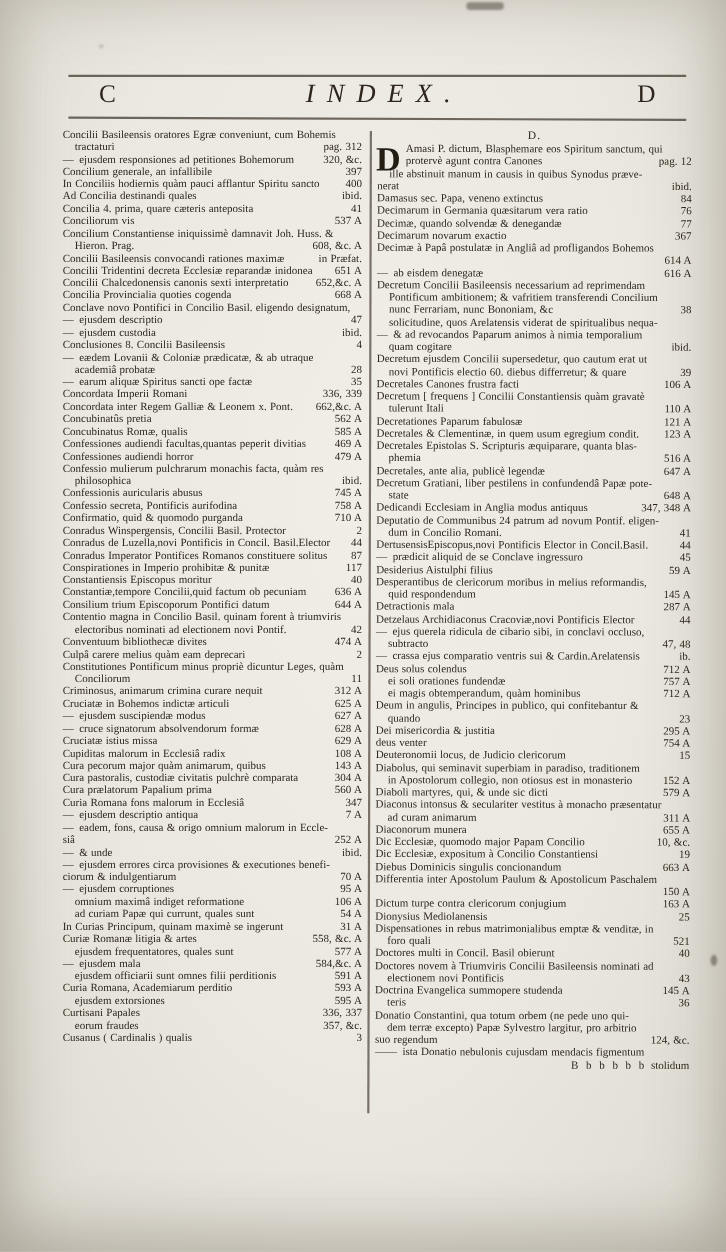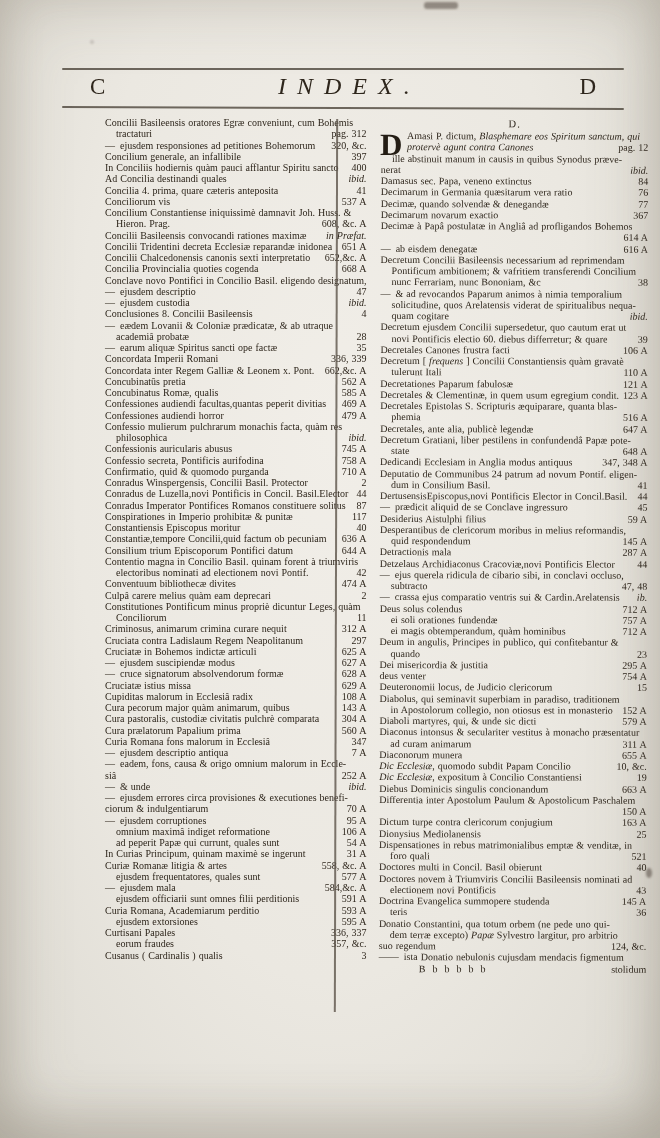--- a/index.html
+++ b/index.html
@@ -14,31 +14,31 @@
   .speck{position:absolute;background:rgba(55,45,35,.45);border-radius:50%;filter:blur(1px);}
   .header{position:absolute;top:68px;left:62px;right:36px;}
   .rule{height:2px;background:#423a2f;opacity:.75;border-radius:1px;}
   .rule.bottom{transform:rotate(.2deg);}
   .head-row{display:flex;justify-content:space-between;align-items:baseline;padding:3px 28px 1px 28px;height:33px;}
   .corner-letter{font-size:23px;line-height:26px;}
   .head-title{font-size:24px;font-style:italic;letter-spacing:11px;padding-left:14px;text-align:center;}
   .columns{position:absolute;top:117px;left:57px;right:31px;display:flex;}
   .divider{position:absolute;left:278px;top:2px;width:1.5px;height:893px;background:#5c544a;opacity:.8;transform:rotate(.15deg);}
   .col{font-size:10px;line-height:11.25px;word-spacing:.5px;}
-  .col-left{width:272px;margin-left:48px;}
+  .col-left{width:272px;}
   .col-right{flex:1;padding-left:14px;position:relative;transform:rotate(.15deg);transform-origin:top left;}
   .section-heading{text-align:center;font-size:10.5px;line-height:13px;letter-spacing:1px;}
   .dropcap{position:absolute;top:13px;left:13px;font-size:31px;line-height:29px;font-weight:bold;color:#241d14;}
   .line{display:flex;align-items:baseline;}
   .line .t{white-space:pre;}
   .line .p{margin-left:auto;white-space:pre;padding-left:4px;}
   .ind1{padding-left:11px;align-items:flex-end;}
   .pad{padding-left:26px;}
-  .it{font-style:italic;}
-  .sig .t{flex:1;text-align:left;letter-spacing:2px;padding-left:40px;}
+  .it{}
+  .sig .t{flex:1;text-align:right;letter-spacing:2px;padding-left:40px;}
 </style>
 </head>
 <body>
 
 <div class="page">
 
   <div class="speck" style="left:424px;top:2px;width:34px;height:7px;border-radius:3px;"></div>
   <div class="speck" style="left:646px;top:868px;width:6px;height:10px;"></div>
   <div class="speck" style="left:90px;top:40px;width:4px;height:4px;opacity:.4;"></div>
 
@@ -226,24 +226,20 @@
         </div>
         <div class="line ind1">
           <span class="t">Conciliorum</span>
           <span class="p">11</span>
         </div>
         <div class="line">
           <span class="t">Criminosus, animarum crimina curare nequit</span>
           <span class="p">312 A</span>
         </div>
         <div class="line">
-          <span class="t">Cruciata contra Ladislaum Regem Neapolitanum</span>
-          <span class="p">297</span>
-        </div>
-        <div class="line">
           <span class="t">Cruciatæ in Bohemos indictæ articuli</span>
           <span class="p">625 A</span>
         </div>
         <div class="line">
           <span class="t">— ejusdem suscipiendæ modus</span>
           <span class="p">627 A</span>
         </div>
         <div class="line">
           <span class="t">— cruce signatorum absolvendorum formæ</span>
           <span class="p">628 A</span>
@@ -296,21 +292,21 @@
         </div>
         <div class="line">
           <span class="t">— ejusdem corruptiones</span>
           <span class="p">95 A</span>
         </div>
         <div class="line ind1">
           <span class="t">omnium maximâ indiget reformatione</span>
           <span class="p">106 A</span>
         </div>
         <div class="line ind1">
-          <span class="t">ad peperit Papæ qui currunt, quales sunt</span>
+          <span class="t">ad curiam Papæ qui currunt, quales sunt</span>
           <span class="p">54 A</span>
         </div>
         <div class="line">
           <span class="t">In Curias Principum, quinam maximè se ingerunt</span>
           <span class="p">31 A</span>
         </div>
         <div class="line">
           <span class="t">Curiæ Romanæ litigia &amp; artes</span>
           <span class="p">558, &amp;c. A</span>
         </div>
@@ -394,25 +390,25 @@
         <div class="line">
           <span class="t">Decretum Concilii Basileensis necessarium ad reprimendam</span>
         </div>
         <div class="line ind1">
           <span class="t">Pontificum ambitionem; &amp; vafritiem transferendi Concilium</span>
         </div>
         <div class="line ind1">
           <span class="t">nunc Ferrariam, nunc Bononiam, &amp;c</span>
           <span class="p">38</span>
         </div>
+        <div class="line ind1">
+          <span class="t">solicitudine, quos Arelatensis viderat de spiritualibus nequa-</span>
+        </div>
         <div class="line">
           <span class="t">— &amp; ad revocandos Paparum animos à nimia temporalium</span>
-        </div>
-        <div class="line ind1">
-          <span class="t">solicitudine, quos Arelatensis viderat de spiritualibus nequa-</span>
         </div>
         <div class="line ind1">
           <span class="t">quam cogitare</span>
           <span class="p it">ibid.</span>
         </div>
         <div class="line">
           <span class="t">Decretum ejusdem Concilii supersedetur, quo cautum erat ut</span>
         </div>
         <div class="line ind1">
           <span class="t">novi Pontificis electio 60. diebus differretur; &amp; quare</span>
@@ -456,21 +452,21 @@
           <span class="p">648 A</span>
         </div>
         <div class="line">
           <span class="t">Dedicandi Ecclesiam in Anglia modus antiquus</span>
           <span class="p">347, 348 A</span>
         </div>
         <div class="line">
           <span class="t">Deputatio de Communibus 24 patrum ad novum Pontif. eligen-</span>
         </div>
         <div class="line ind1">
-          <span class="t">dum in Consilium Basil.</span>
+          <span class="t">dum in Concilio Romani.</span>
           <span class="p">41</span>
         </div>
         <div class="line">
           <span class="t">DertusensisEpiscopus,novi Pontificis Elector in Concil.Basil.</span>
           <span class="p">44</span>
         </div>
         <div class="line">
           <span class="t">— prædicit aliquid de se Conclave ingressuro</span>
           <span class="p">45</span>
         </div>
@@ -551,21 +547,21 @@
         </div>
         <div class="line ind1">
           <span class="t">ad curam animarum</span>
           <span class="p">311 A</span>
         </div>
         <div class="line">
           <span class="t">Diaconorum munera</span>
           <span class="p">655 A</span>
         </div>
         <div class="line">
-          <span class="t"><span class="it">Dic Ecclesiæ</span><span>, quomodo subdit Papam Concilio</span></span>
+          <span class="t"><span class="it">Dic Ecclesiæ</span><span>, quomodo major Papam Concilio</span></span>
           <span class="p">10, &amp;c.</span>
         </div>
         <div class="line">
           <span class="t"><span class="it">Dic Ecclesiæ</span><span>, expositum à Concilio Constantiensi</span></span>
           <span class="p">19</span>
         </div>
         <div class="line">
           <span class="t">Diebus Dominicis singulis concionandum</span>
           <span class="p">663 A</span>
         </div>

